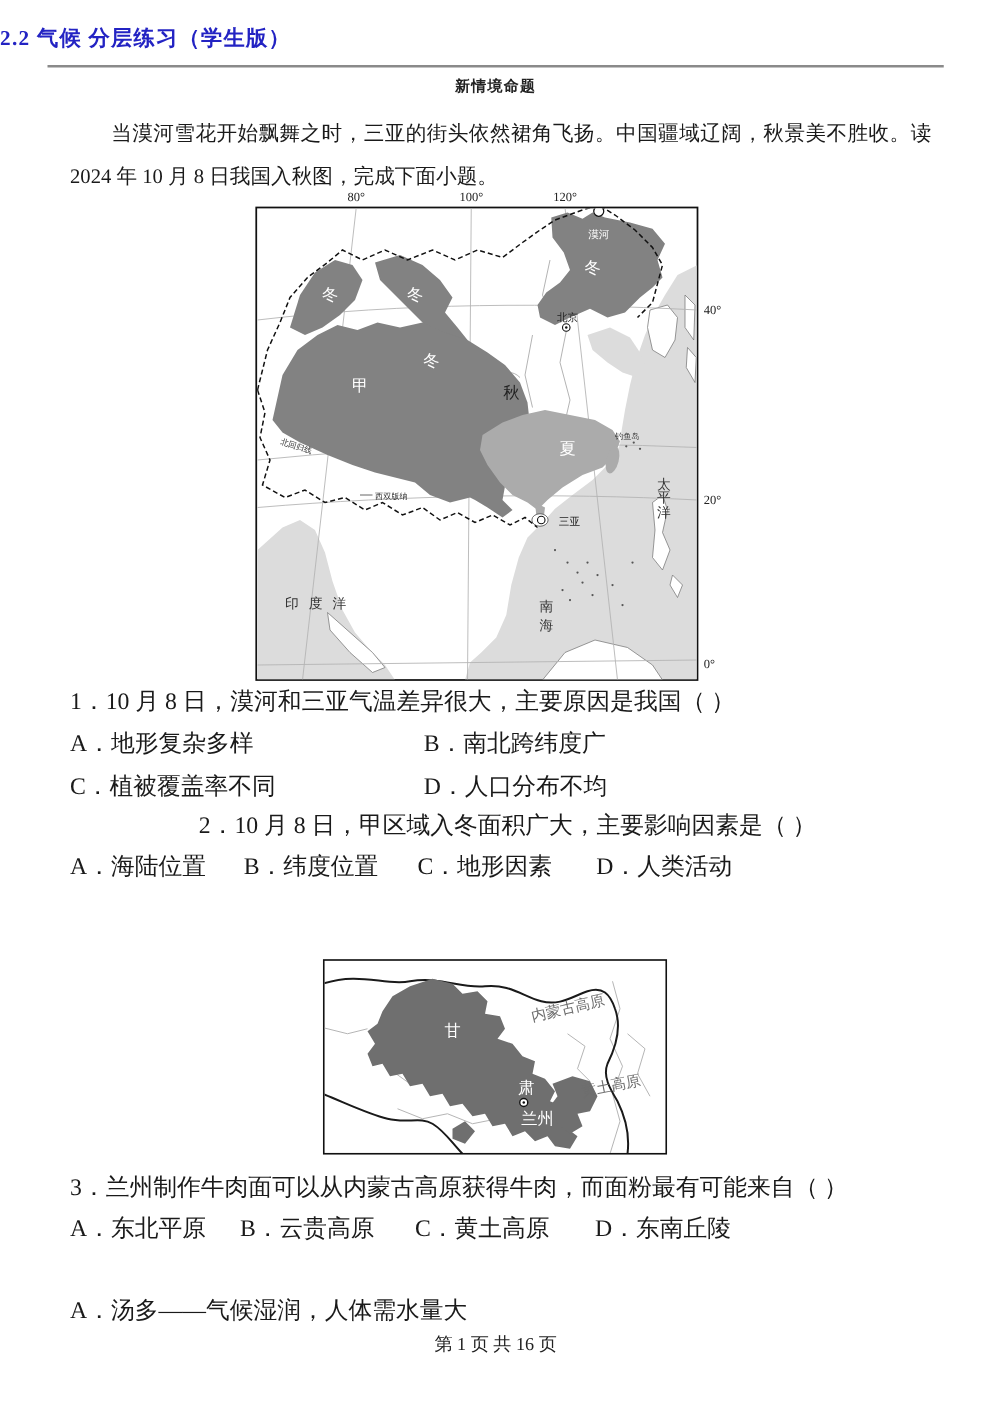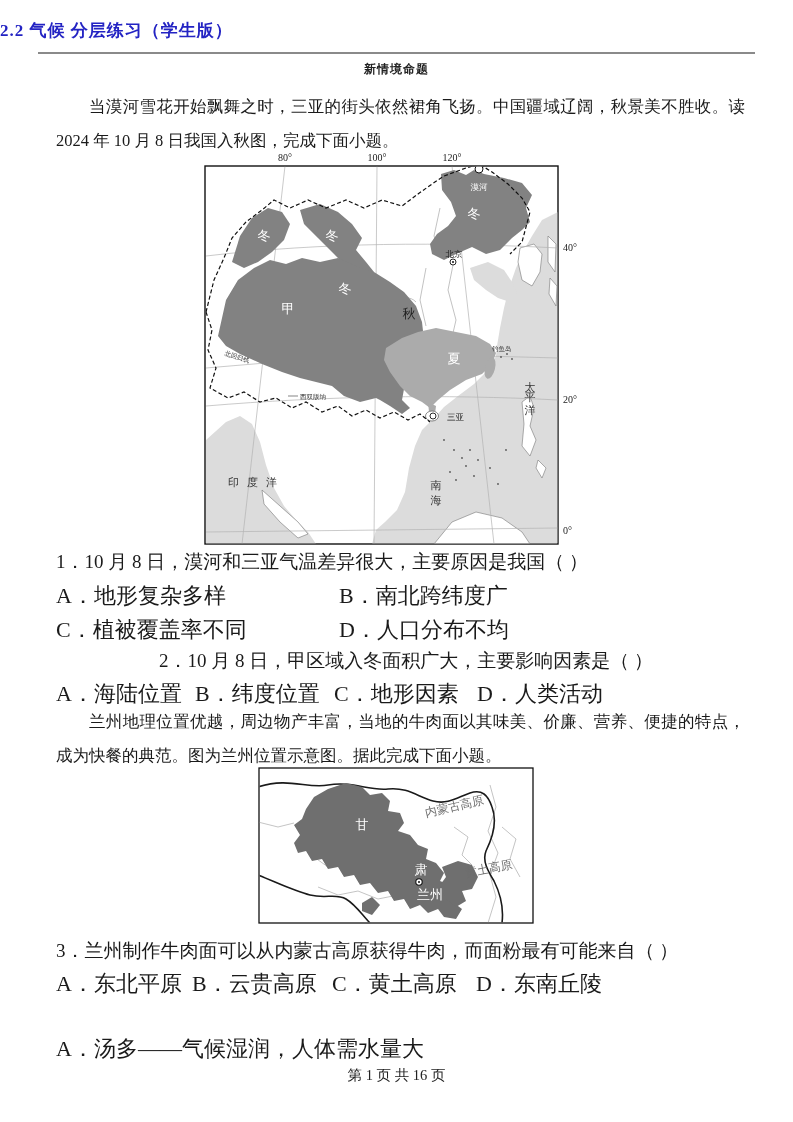--- a/index.html
+++ b/index.html
@@ -37,21 +37,21 @@
   .p1{top:90px;}
   .p2{top:705px;}
   .stem{
     left:56px;width:700px;
     font-size:19px;line-height:24px;
   }
   .q1{top:550px;}
   .q2{top:649px;text-align:center;}
   .q3{top:939px;}
   .q4{top:1004px;}
-  .opts{left:56px;font-size:22px;line-height:24px;}
+  .opts{left:56px;font-size:19px;line-height:24px;}
   .opts-2col{top:584px;display:grid;grid-template-columns:283px 1fr;row-gap:10px;width:600px;}
   .opts-4col-a{top:682px;display:grid;grid-template-columns:139px 139px 143px 1fr;width:640px;}
   .opts-4col-b{top:972px;display:grid;grid-template-columns:136px 140px 144px 1fr;width:640px;}
   .opt-line{top:1037px;width:600px;}
   .footer{
     top:1066px;left:0;width:793px;
     text-align:center;font-size:14.5px;color:#222;
   }
   .mapwrap1{top:150px;left:204px;}
   .mapwrap2{top:767px;left:258px;}
@@ -202,21 +202,20 @@
   </div>
 
   <div class="abs stem q2">2．10 月 8 日，甲区域入冬面积广大，主要影响因素是（  ）</div>
   <div class="abs opts opts-4col-a">
     <div><span>A．</span><span>海陆位置</span></div>
     <div><span>B．</span><span>纬度位置</span></div>
     <div><span>C．</span><span>地形因素</span></div>
     <div><span>D．</span><span>人类活动</span></div>
   </div>
 
-  <div class="abs para p2">兰州地理位置优越，周边物产丰富，当地的牛肉面以其味美、价廉、营养、便捷的特点，成为快餐的典范。图为兰州位置示意图。据此完成下面小题。</div>
 
   <div class="abs mapwrap2">
     <svg width="276" height="157" viewBox="0 0 276 157">
       <rect x="1" y="1" width="274" height="155" fill="#fff" stroke="#111" stroke-width="1.3"></rect>
       <g clip-path="url(#m2clip)">
         <clipPath id="m2clip">
             <rect x="1.7" y="1.7" width="272.6" height="153.6"></rect>
           </clipPath>
 
         <g stroke="#aaa" stroke-width="0.7" fill="none">

